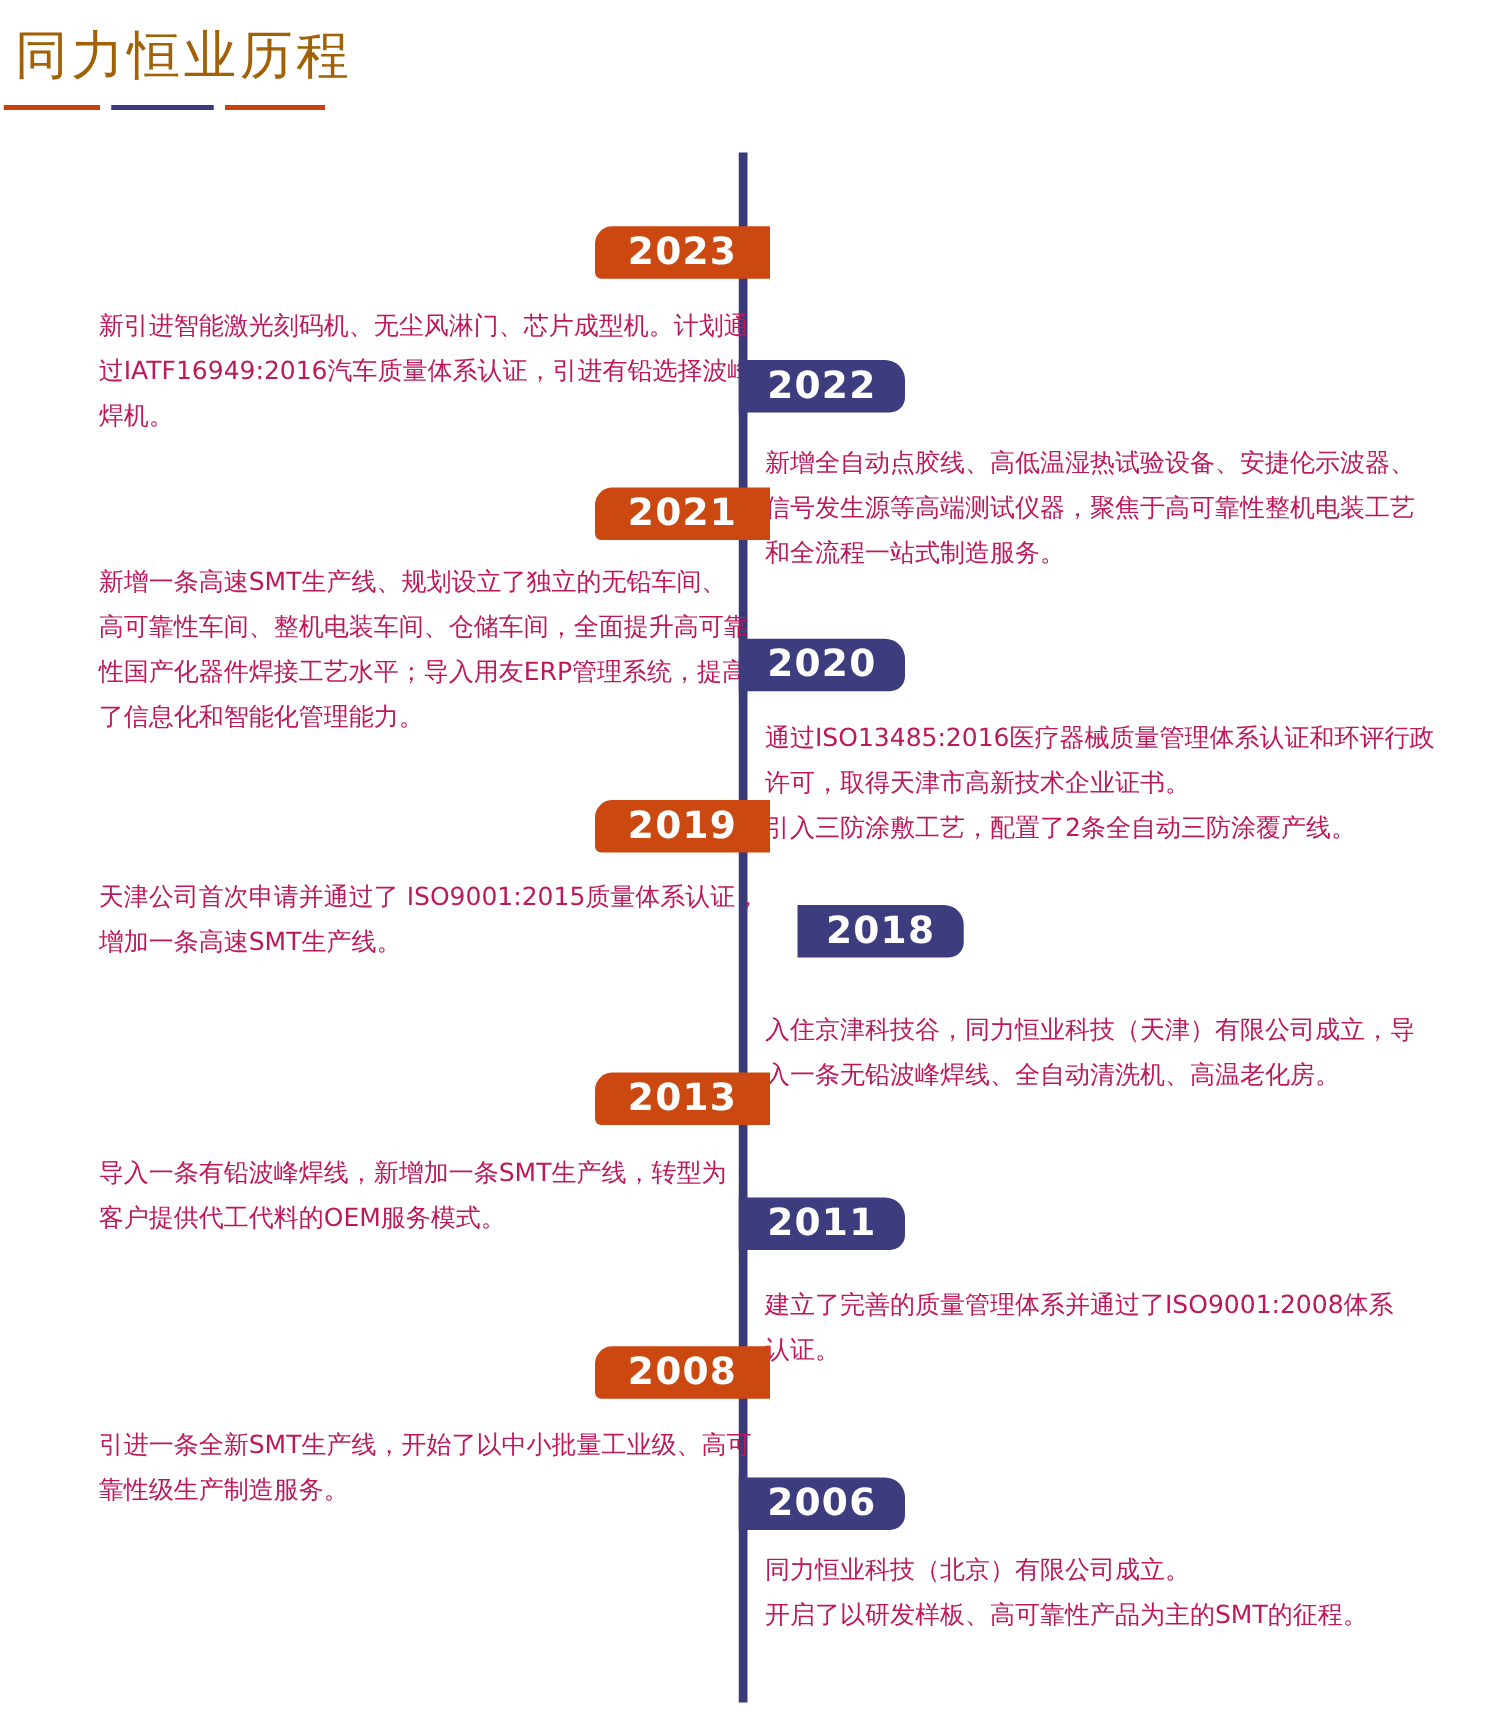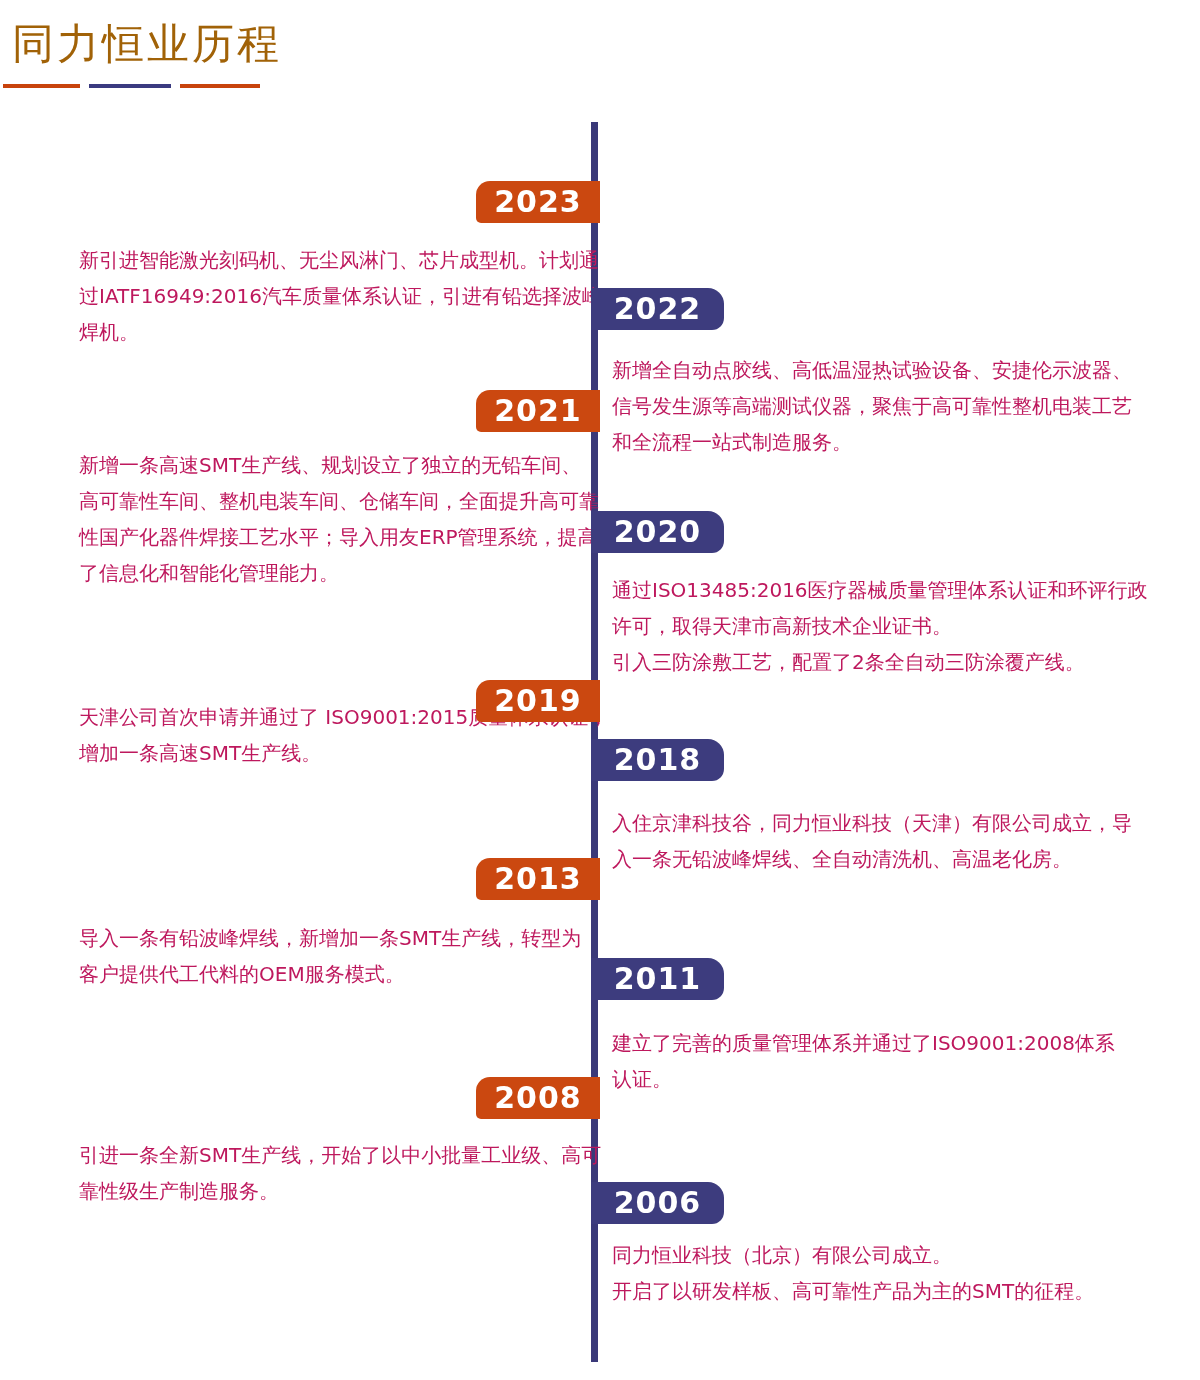--- a/index.html
+++ b/index.html
@@ -49,21 +49,21 @@
     line-height: 42px;
     text-align: center;
     color: #ffffff;
     font-size: 30px;
     font-weight: bold;
     letter-spacing: 1px;
     z-index: 2;
   }
   .badge.left {
     left: 476px;
-    width: 124px;
+    width: 140px;
     background: #cb4810;
     border-radius: 14px 0 0 5px;
   }
   .badge.right {
     left: 591px;
     width: 133px;
     background: #3d3c7e;
     border-radius: 0 16px 12px 0;
   }
 
@@ -77,22 +77,22 @@
     z-index: 1;
   }
   .desc.left  { left: 79px; }
   .desc.right { left: 612px; }
 
   
   .b2023 { top: 181px; }  .d2023 { top: 242px; }
   .b2022 { top: 288px; }  .d2022 { top: 352px; }
   .b2021 { top: 390px; }  .d2021 { top: 447px; }
   .b2020 { top: 511px; }  .d2020 { top: 572px; }
-  .b2019 { top: 640px; margin-top: 40px; }  .d2019 { top: 699px; }
-  .b2018 { top: 739px; }  .d2018 { top: 805px; }
+  .b2019 { top: 640px; }  .d2019 { top: 699px; }
+  .b2018 { top: 724px; margin-left: 47px; }  .d2018 { top: 805px; }
   .b2013 { top: 858px; }  .d2013 { top: 920px; }
   .b2011 { top: 958px; }  .d2011 { top: 1025px; }
   .b2008 { top: 1077px; } .d2008 { top: 1137px; }
   .b2006 { top: 1182px; } .d2006 { top: 1237px; }
 </style>
 </head>
 <body>
 
 <div class="page">
 

